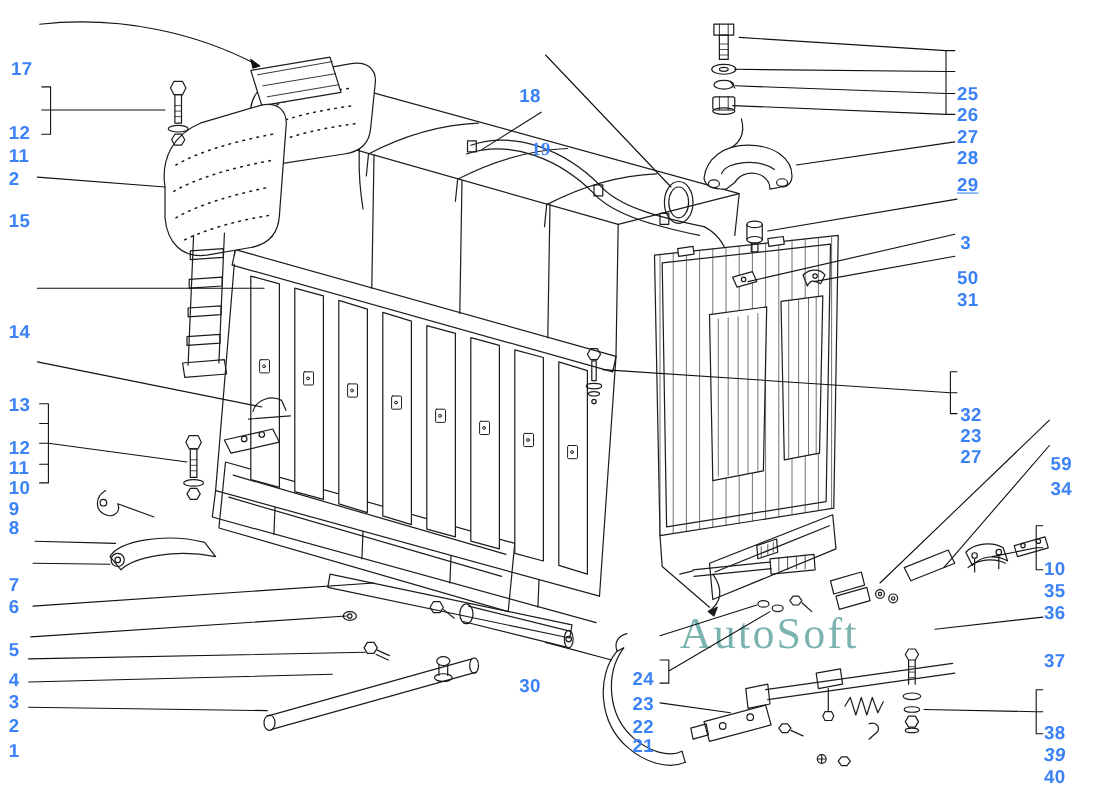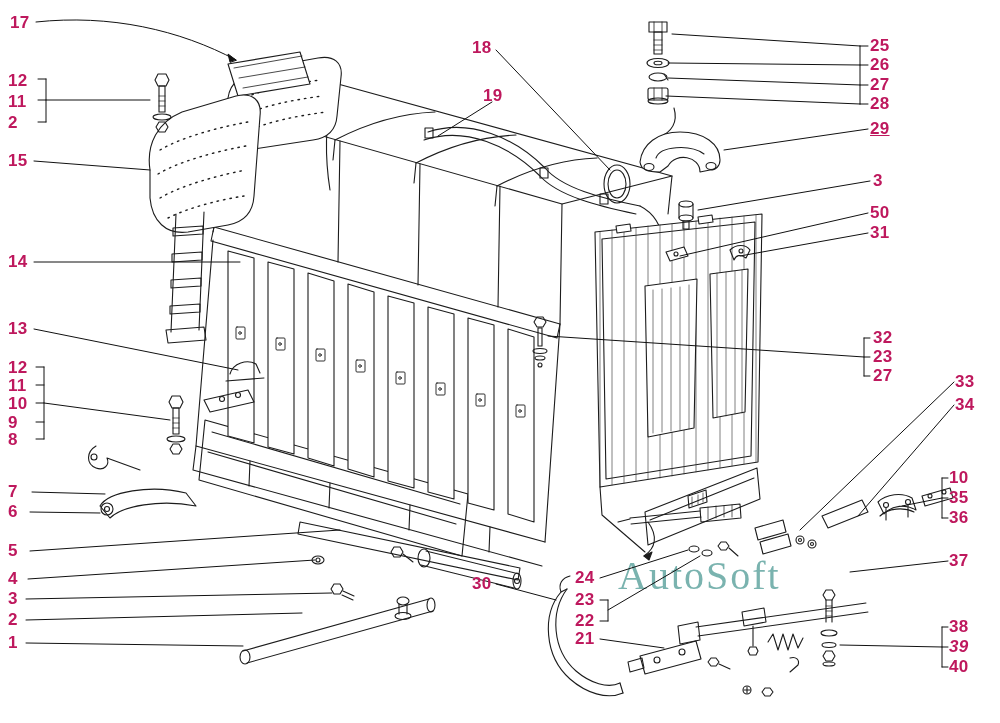--- a/index.html
+++ b/index.html
@@ -3,22 +3,22 @@
 <meta charset="utf-8">
 <style>
   html,body{margin:0;padding:0;background:#ffffff;}
   .stage{position:relative;width:1000px;height:723px;background:#fff;overflow:hidden;
          font-family:"Liberation Sans",sans-serif;}
   .watermark{position:absolute;left:618px;top:552px;z-index:0;
              font-family:"Liberation Serif",serif;font-size:40px;letter-spacing:2px;
              color:#0f766e;opacity:.55;user-select:none;}
   svg.linework{position:absolute;left:0;top:0;z-index:1;}
   .callout-layer{position:absolute;left:0;top:0;width:100%;height:100%;z-index:2;}
-  .callout{position:absolute;font-weight:700;font-size:17px;line-height:1;color:#be185d;
-           letter-spacing:.3px;}
+  .callout{position:absolute;font-weight:700;font-size:17px;line-height:1;color:#3b82f6;
+           letter-spacing:.3px;margin-top:40px;}
 </style>
 </head>
 <body>
 
 <div class="stage">
 
   <div class="watermark">AutoSoft</div>
 
   <svg class="linework" width="1000" height="723" viewBox="0 0 1000 723" fill="none" stroke="#1c1c1c" stroke-width="1.1" stroke-linecap="round" stroke-linejoin="round">
 
@@ -321,33 +321,33 @@
       <div class="callout" style="left: 8px; top: 414px;">9</div>
       <div class="callout" style="left: 8px; top: 431px;">8</div>
       <div class="callout" style="left: 8px; top: 483px;">7</div>
       <div class="callout" style="left: 8px; top: 503px;">6</div>
       <div class="callout" style="left: 8px; top: 542px;">5</div>
       <div class="callout" style="left: 8px; top: 570px;">4</div>
       <div class="callout" style="left: 8px; top: 590px;">3</div>
       <div class="callout" style="left: 8px; top: 611px;">2</div>
       <div class="callout" style="left: 8px; top: 634px;">1</div>
       <div class="callout" style="left: 472px; top: 39px;">18</div>
-      <div class="callout" style="left: 483px; top: 87px;">19</div>
+      <div class="callout" style="left: 483px; top: 87px; font-family: Liberation Serif, serif;">19</div>
       <div class="callout" style="left: 870px; top: 37px;">25</div>
       <div class="callout" style="left: 870px; top: 56px;">26</div>
       <div class="callout" style="left: 870px; top: 76px;">27</div>
       <div class="callout" style="left: 870px; top: 95px;">28</div>
       <div class="callout" style="left: 870px; top: 120px; text-decoration: underline;">29</div>
       <div class="callout" style="left: 873px; top: 172px;">3</div>
       <div class="callout" style="left: 870px; top: 204px;">50</div>
       <div class="callout" style="left: 870px; top: 224px;">31</div>
       <div class="callout" style="left: 873px; top: 329px;">32</div>
       <div class="callout" style="left: 873px; top: 348px;">23</div>
       <div class="callout" style="left: 873px; top: 367px;">27</div>
-      <div class="callout" style="left: 955px; top: 373px;">33</div>
+      <div class="callout" style="left: 955px; top: 373px;">59</div>
       <div class="callout" style="left: 955px; top: 396px;">34</div>
       <div class="callout" style="left: 949px; top: 469px;">10</div>
       <div class="callout" style="left: 949px; top: 489px;">35</div>
       <div class="callout" style="left: 949px; top: 509px;">36</div>
       <div class="callout" style="left: 949px; top: 552px;">37</div>
       <div class="callout" style="left: 949px; top: 618px;">38</div>
       <div class="callout" style="left: 949px; top: 638px; font-style: italic;">39</div>
       <div class="callout" style="left: 949px; top: 658px;">40</div>
       <div class="callout" style="left: 472px; top: 575px;">30</div>
       <div class="callout" style="left: 575px; top: 569px;">24</div>

